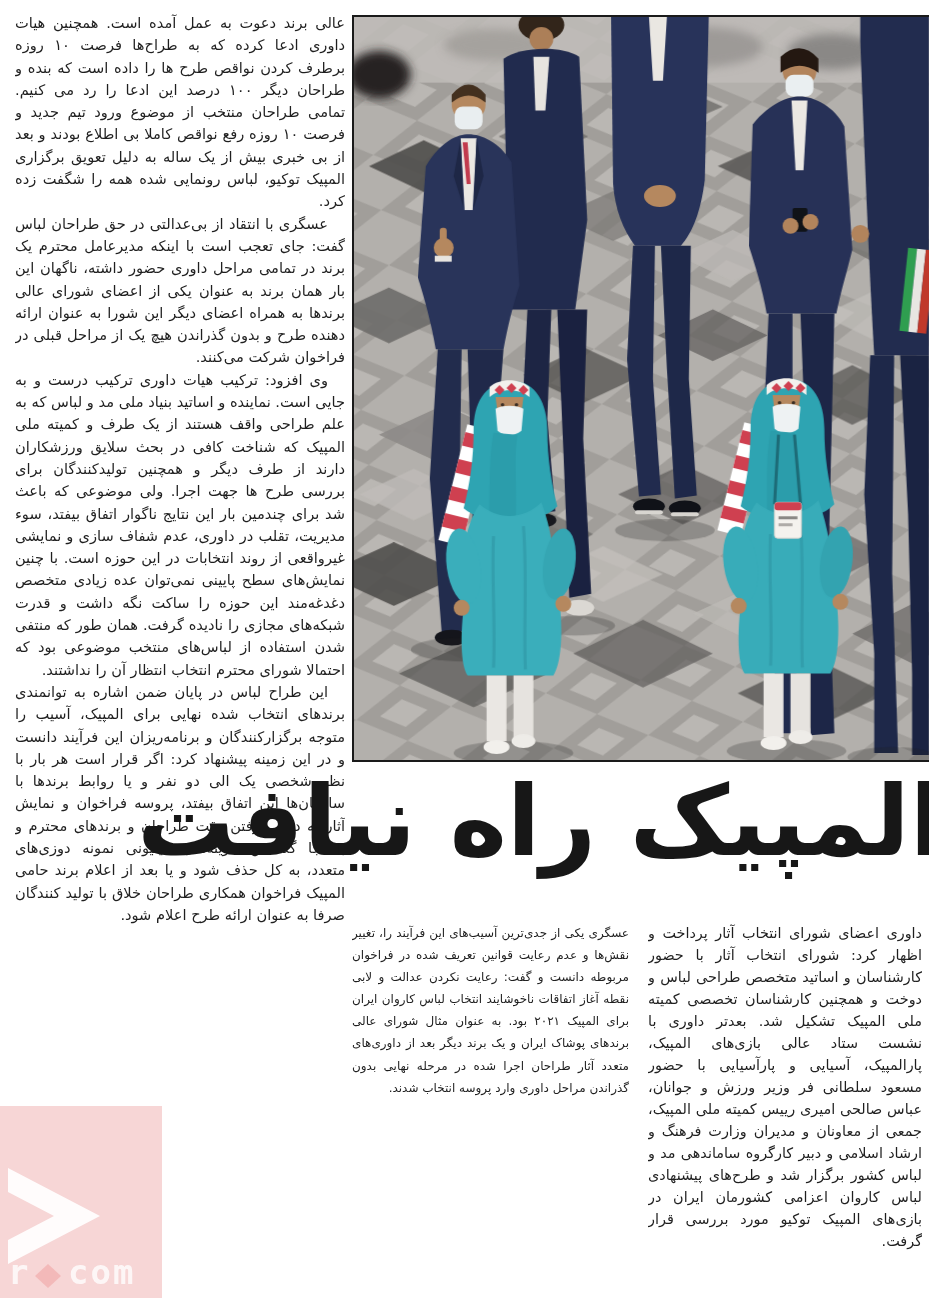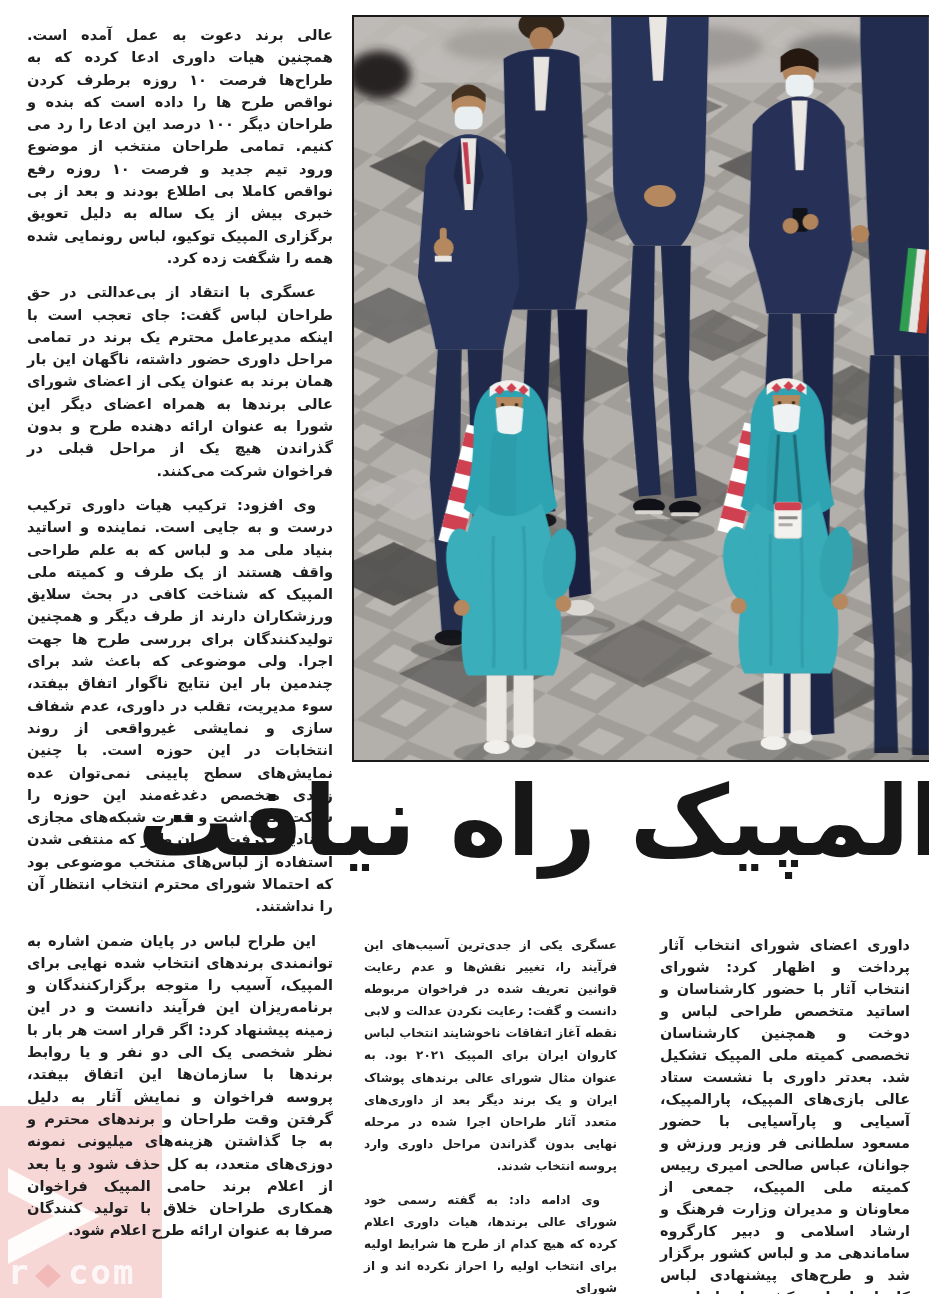--- a/index.html
+++ b/index.html
@@ -4,21 +4,21 @@
 <style>
   html,body{margin:0;padding:0;background:#ffffff;}
   .page{
     position:relative;width:929px;height:1298px;background:#ffffff;
     overflow:hidden;font-family:"DejaVu Sans",sans-serif;
   }
   .col{
     position:absolute;direction:rtl;text-align:justify;color:#1f1f1f;
     font-size:14.6px;line-height:22.3px;overflow:hidden;z-index:2;
   }
-  .col p{margin:12px;padding:0;font-weight:bold;}
+  .col p{margin:0;padding:0;}
   .col p.indent{text-indent:17px;}
   #col-left{left:15px;top:12px;width:330px;height:1282px;}
   #col-mid{left:352px;top:922px;width:277px;height:372px;font-size:12px;line-height:22.1px;}
   #col-right{left:648px;top:922px;width:274px;height:372px;font-size:14.4px;line-height:22px;}
   .photo-frame{
     position:absolute;left:352px;top:15px;width:577px;height:747px;
     border:2px solid #1a1a1a;border-right:none;box-sizing:border-box;
     background:#b0ada9;z-index:1;
   }
   .photo-frame svg{display:block;width:100%;height:100%;}
@@ -253,16 +253,15 @@
   </div>
 
   <div class="headline">المپیک راه نیافت</div>
 
   <div class="col" id="col-right">
     <p>داوری اعضای شورای انتخاب آثار پرداخت و اظهار کرد: شورای انتخاب آثار با حضور کارشناسان و اساتید متخصص طراحی لباس و دوخت و همچنین کارشناسان تخصصی کمیته ملی المپیک تشکیل شد. بعدتر داوری با نشست ستاد عالی بازی‌های المپیک، پارالمپیک، آسیایی و پارآسیایی با حضور مسعود سلطانی فر وزیر ورزش و جوانان، عباس صالحی امیری رییس کمیته ملی المپیک، جمعی از معاونان و مدیران وزارت فرهنگ و ارشاد اسلامی و دبیر کارگروه ساماندهی مد و لباس کشور برگزار شد و طرح‌های پیشنهادی لباس کاروان اعزامی کشورمان ایران در بازی‌های المپیک توکیو مورد بررسی قرار گرفت.</p>
   </div>
 
   <div class="col" id="col-mid">
     <p>عسگری یکی از جدی‌ترین آسیب‌های این فرآیند را، تغییر نقش‌ها و عدم رعایت قوانین تعریف شده در فراخوان مربوطه دانست و گفت: رعایت نکردن عدالت و لابی نقطه آغاز اتفاقات ناخوشایند انتخاب لباس کاروان ایران برای المپیک ۲۰۲۱ بود. به عنوان مثال شورای عالی برندهای پوشاک ایران و یک برند دیگر بعد از داوری‌های متعدد آثار طراحان اجرا شده در مرحله نهایی بدون گذراندن مراحل داوری وارد پروسه انتخاب شدند.</p>
-    <p class="indent">وی ادامه داد: به گفته رسمی خود شورای عالی برندها، هیات داوری اعلام کرده که هیچ کدام از طرح ها شرایط اولیه برای انتخاب اولیه را احراز نکرده اند و از شورای</p>
   </div>
 
 </div>
 
 </body></html>

